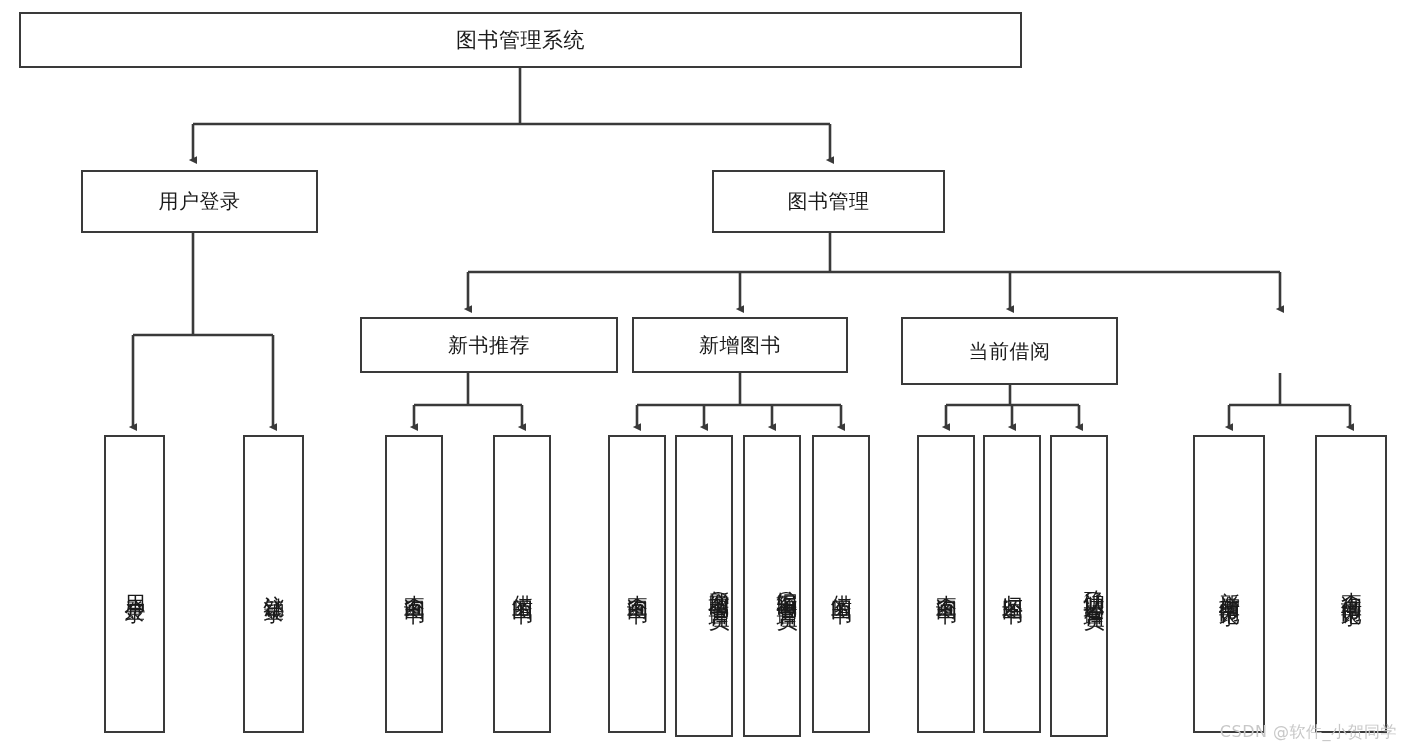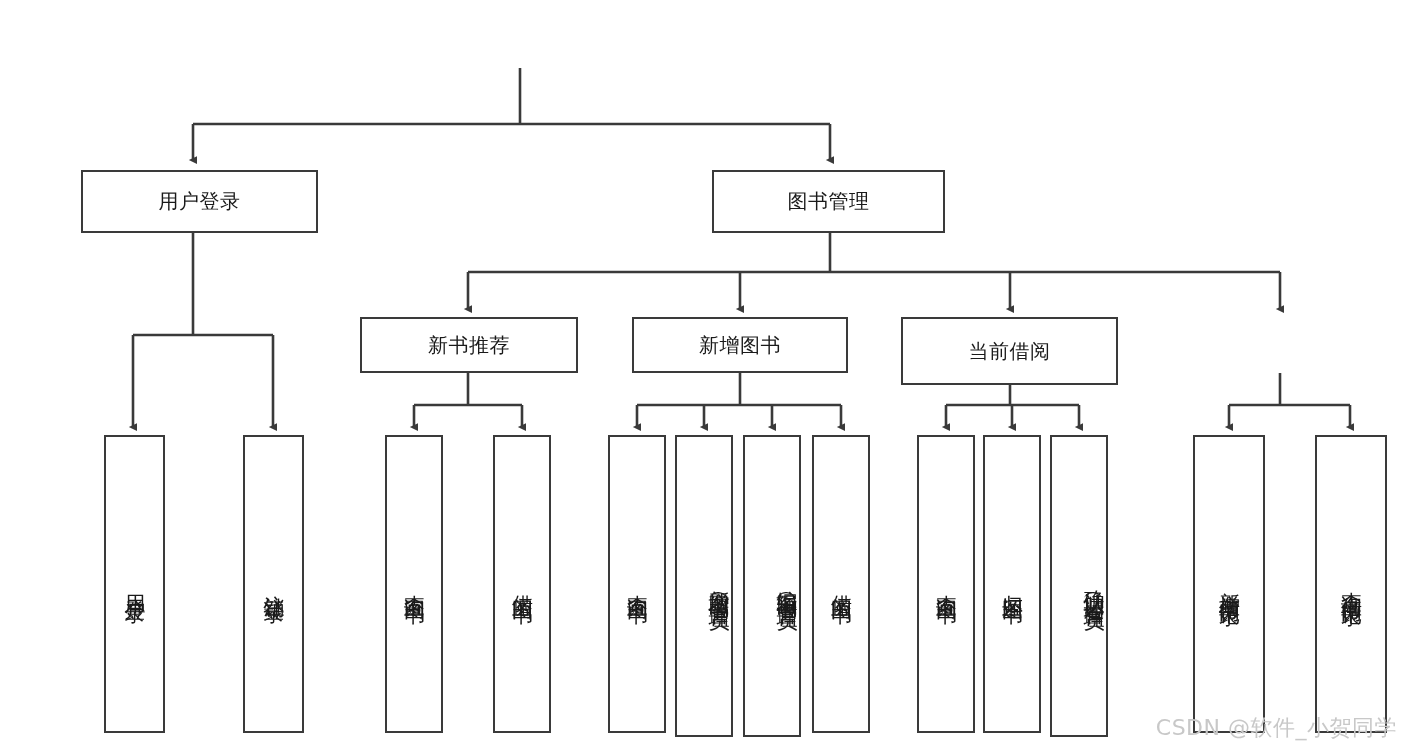--- a/index.html
+++ b/index.html
@@ -53,21 +53,21 @@
     white-space: nowrap;
   }
   .node.leaf.top-align {
     align-items: flex-start;
     justify-content: center;
   }
   .watermark {
     position: absolute;
     right: 8px;
     bottom: 4px;
-    font-size: 22px;
+    font-size: 16px;
     color: #c8c8c8;
     letter-spacing: 0.5px;
     white-space: nowrap;
     user-select: none;
   }
 </style>
 </head>
 <body>
 
 <div id="canvas">
@@ -116,29 +116,32 @@
       <path d="M1012,405 L1012,427" marker-end="url(#arrow)"></path>
       <path d="M1079,405 L1079,427" marker-end="url(#arrow)"></path>
 
       <path d="M1280,373 L1280,405"></path>
       <path d="M1229,405 L1350,405"></path>
       <path d="M1229,405 L1229,427" marker-end="url(#arrow)"></path>
       <path d="M1350,405 L1350,427" marker-end="url(#arrow)"></path>
     </g>
   </svg>
 
+  <div class="node root" style="left:19px; top:12px; width:1003px; height:56px;">
+    <span>图书管理系统</span>
+  </div>
 
   <div class="node lvl1" style="left:81px; top:170px; width:237px; height:63px;">
     <span>用户登录</span>
   </div>
   <div class="node lvl1" style="left:712px; top:170px; width:233px; height:63px;text-align:center;">
     <span>图书管理</span>
   </div>
 
-  <div class="node lvl2" style="left:360px; top:317px; width:218px; height:56px;">
+  <div class="node lvl2" style="left:360px; top:317px; width:258px; height:56px;">
     <span>新书推荐</span>
   </div>
   <div class="node lvl2" style="left:632px; top:317px; width:216px; height:56px;">
     <span>新增图书</span>
   </div>
   <div class="node lvl2" style="left:901px; top:317px; width:217px; height:68px;">
     <span>当前借阅</span>
   </div>
 
   <div class="node leaf" style="left:104px; top:435px; width:61px; height:298px;">

